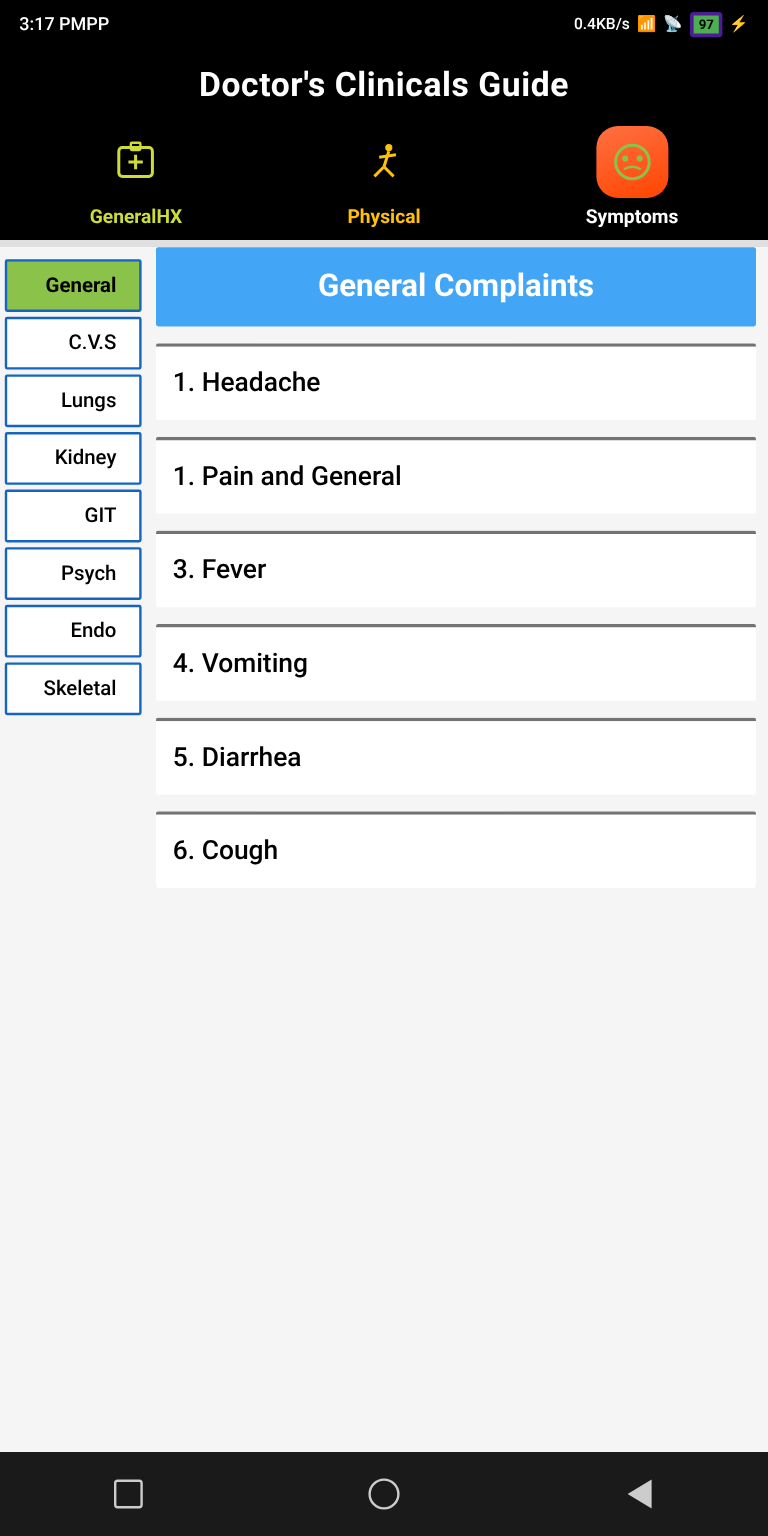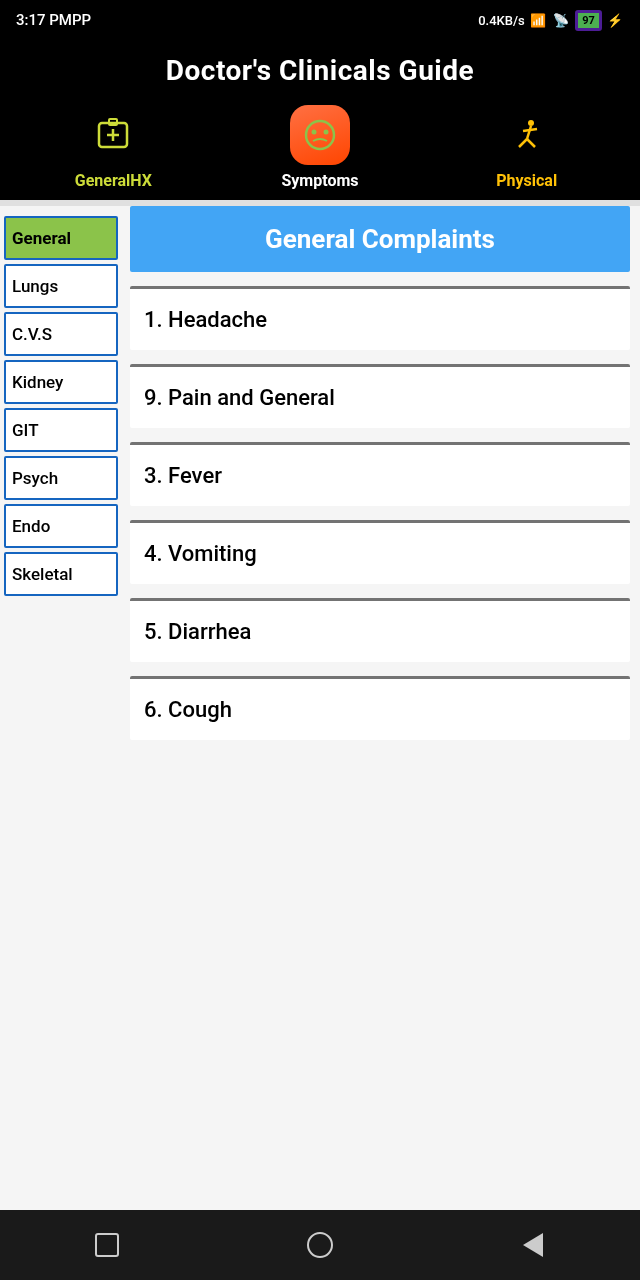--- a/index.html
+++ b/index.html
@@ -100,22 +100,22 @@
       width: 120px;
       display: flex;
       flex-direction: column;
       background: #f5f5f5;
       padding-top: 10px;
       gap: 2px;
     }
     .sidebar-item {
       border: 2px solid #1565c0;
       background: #fff;
-      text-align: left;
-      padding: 10px 6px;
+      text-align: right;
+      padding: 10px 19px;
       font-size: 17px;
       font-weight: 500;
       cursor: pointer;
       margin: 0 2px 2px 4px;
       border-radius: 2px;
     }
     .sidebar-item.active {
       background: #8bc34a;
       border-color: #1565c0;
       color: #000;
@@ -219,58 +219,58 @@
         <rect x="4" y="6" width="28" height="24" rx="3" fill="none" stroke="#cddc39" stroke-width="2.5"></rect>
         <rect x="14" y="2" width="8" height="6" rx="1" fill="none" stroke="#cddc39" stroke-width="2"></rect>
         <line x1="18" y1="12" x2="18" y2="24" stroke="#cddc39" stroke-width="2.5"></line>
         <line x1="12" y1="18" x2="24" y2="18" stroke="#cddc39" stroke-width="2.5"></line>
       </svg>
     </div>
     <span class="nav-tab-label yellow">GeneralHX</span>
   </div>
 
   <div class="nav-tab">
-    <div class="nav-tab-icon active">
-      <svg width="40" height="40" viewBox="0 0 40 40" fill="none">
-        <circle cx="20" cy="20" r="14" fill="none" stroke="#8bc34a" stroke-width="2.5"></circle>
-        <circle cx="14" cy="17" r="2.5" fill="#8bc34a"></circle>
-        <circle cx="26" cy="17" r="2.5" fill="#8bc34a"></circle>
-        <path d="M13 26 Q20 22 27 26" stroke="#8bc34a" stroke-width="2" fill="none"></path>
-      </svg>
-    </div>
-    <span class="nav-tab-label white">Symptoms</span>
-  </div>
-
-  <div class="nav-tab">
     <div class="nav-tab-icon inactive">
       <svg width="36" height="36" viewBox="0 0 36 36" fill="none">
         <circle cx="22" cy="6" r="3" fill="#ffc107"></circle>
         <line x1="22" y1="9" x2="18" y2="22" stroke="#ffc107" stroke-width="2.5"></line>
         <line x1="18" y1="22" x2="10" y2="30" stroke="#ffc107" stroke-width="2.5"></line>
         <line x1="18" y1="22" x2="26" y2="30" stroke="#ffc107" stroke-width="2.5"></line>
         <line x1="14" y1="14" x2="28" y2="12" stroke="#ffc107" stroke-width="2.5"></line>
       </svg>
     </div>
     <span class="nav-tab-label gold">Physical</span>
   </div>
+
+  <div class="nav-tab">
+    <div class="nav-tab-icon active">
+      <svg width="40" height="40" viewBox="0 0 40 40" fill="none">
+        <circle cx="20" cy="20" r="14" fill="none" stroke="#8bc34a" stroke-width="2.5"></circle>
+        <circle cx="14" cy="17" r="2.5" fill="#8bc34a"></circle>
+        <circle cx="26" cy="17" r="2.5" fill="#8bc34a"></circle>
+        <path d="M13 26 Q20 22 27 26" stroke="#8bc34a" stroke-width="2" fill="none"></path>
+      </svg>
+    </div>
+    <span class="nav-tab-label white">Symptoms</span>
+  </div>
 </div>
 
 <div class="divider"></div>
 
 <div class="main-content">
 
   <div class="sidebar">
     <div class="sidebar-item active">
       <span>General</span>
     </div>
     <div class="sidebar-item">
+      <span>C.V.S</span>
+    </div>
+    <div class="sidebar-item">
       <span>Lungs</span>
-    </div>
-    <div class="sidebar-item">
-      <span>C.V.S</span>
     </div>
     <div class="sidebar-item">
       <span>Kidney</span>
     </div>
     <div class="sidebar-item">
       <span>GIT</span>
     </div>
     <div class="sidebar-item">
       <span>Psych</span>
     </div>
@@ -284,21 +284,21 @@
 
   <div class="content-panel">
     <div class="section-header">
       <span>General Complaints</span>
     </div>
 
     <div class="complaint-item">
       <span>1. Headache</span>
     </div>
     <div class="complaint-item">
-      <span>9. Pain and General</span>
+      <span>1. Pain and General</span>
     </div>
     <div class="complaint-item">
       <span>3. Fever</span>
     </div>
     <div class="complaint-item">
       <span>4. Vomiting</span>
     </div>
     <div class="complaint-item">
       <span>5. Diarrhea</span>
     </div>

